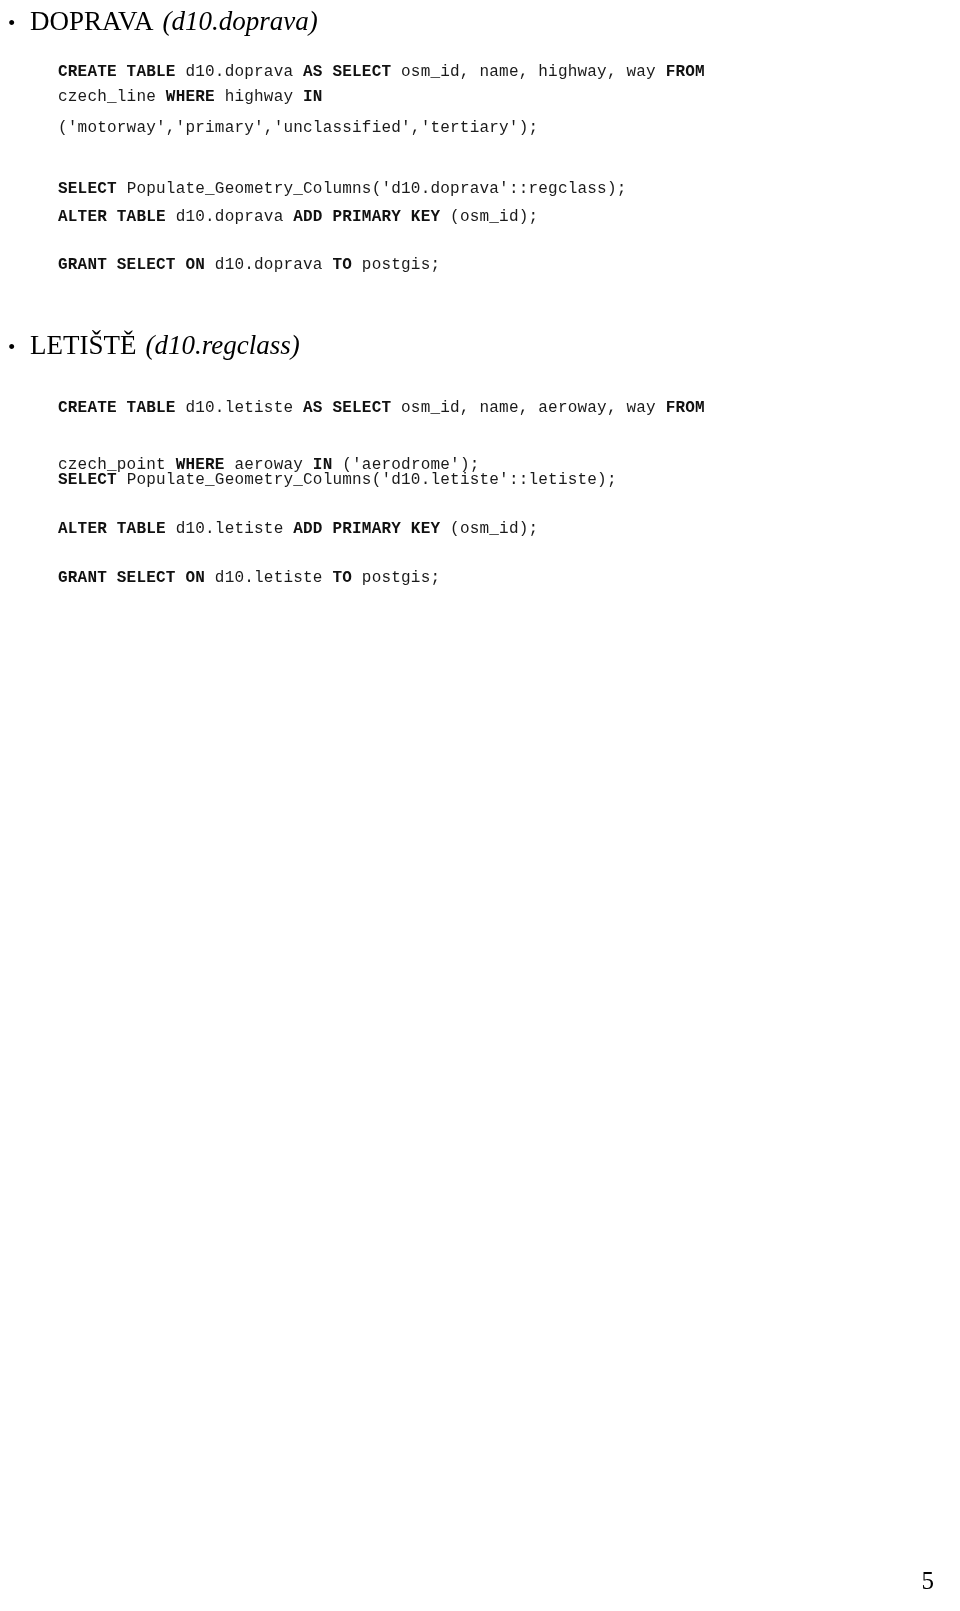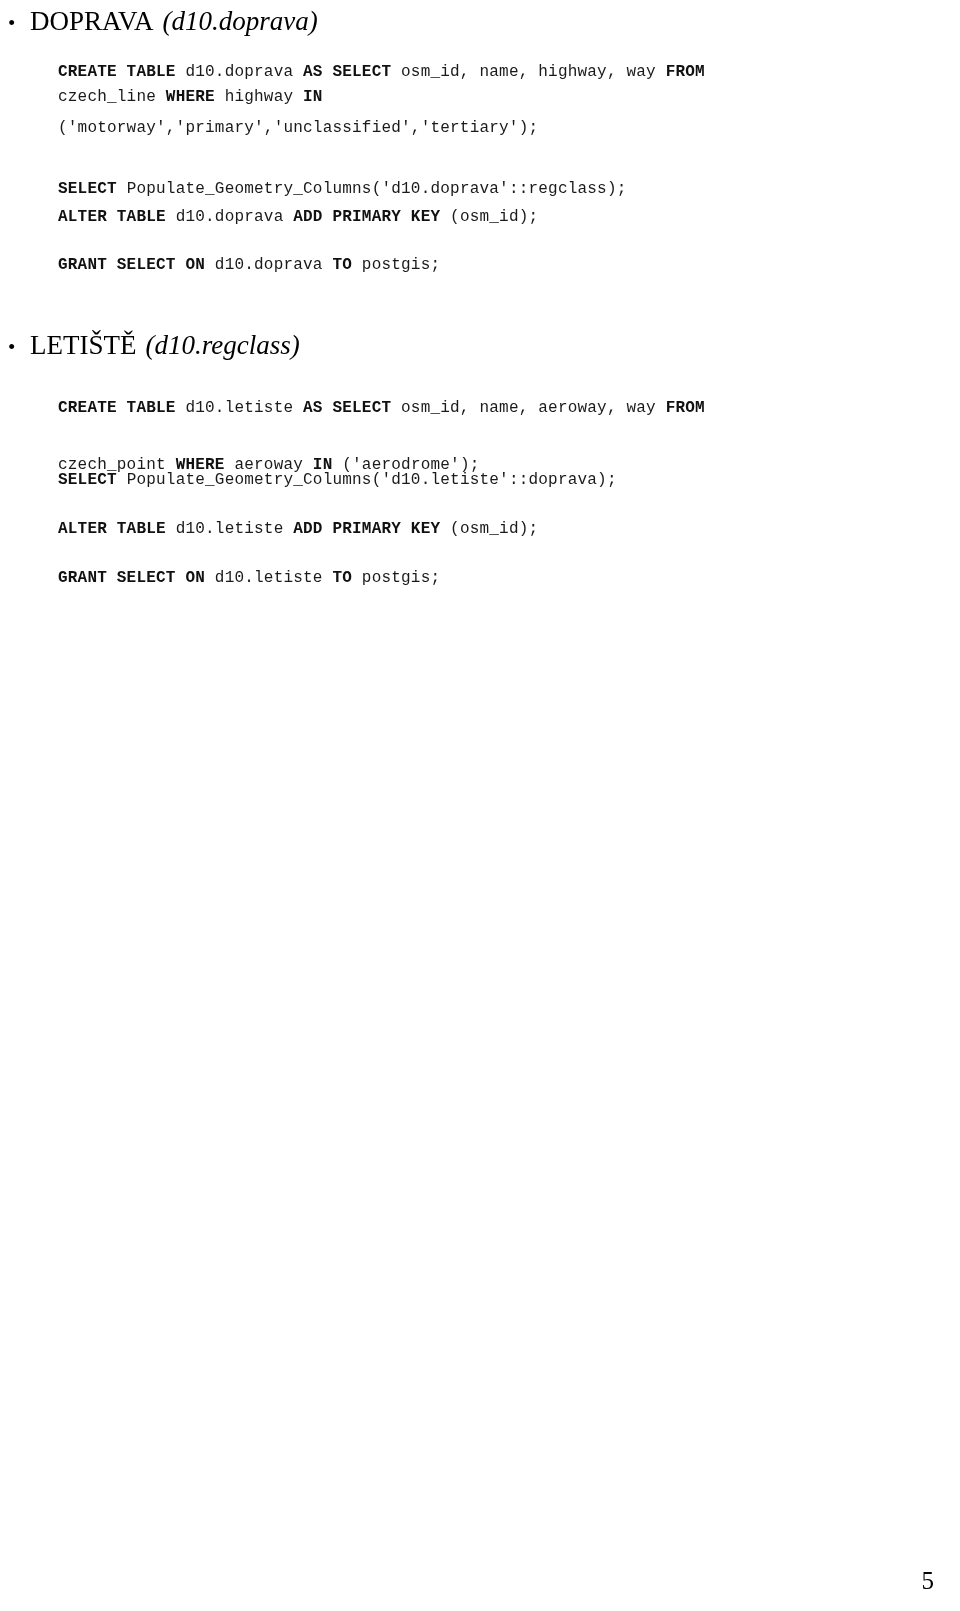--- a/index.html
+++ b/index.html
@@ -103,20 +103,20 @@
 
   <div id="code-root">
       <div class="code-line" style="top: 60px;"><b>CREATE TABLE </b><span class="plain">d10.doprava </span><b>AS SELECT </b><span class="plain">osm_id, name, highway, way </span><b>FROM</b></div>
       <div class="code-line" style="top: 85px;"><span class="plain">czech_line </span><b>WHERE </b><span class="plain">highway </span><b>IN</b></div>
       <div class="code-line" style="top: 116px;"><span class="plain">('motorway','primary','unclassified','tertiary');</span></div>
       <div class="code-line" style="top: 157px; margin-top: 20px;"><b>SELECT </b><span class="plain">Populate_Geometry_Columns('d10.doprava'::regclass);</span></div>
       <div class="code-line" style="top: 205px;"><b>ALTER TABLE </b><span class="plain">d10.doprava </span><b>ADD PRIMARY KEY </b><span class="plain">(osm_id);</span></div>
       <div class="code-line" style="top: 253px;"><b>GRANT SELECT ON </b><span class="plain">d10.doprava </span><b>TO </b><span class="plain">postgis;</span></div>
       <div class="code-line" style="top: 396px;"><b>CREATE TABLE </b><span class="plain">d10.letiste </span><b>AS SELECT </b><span class="plain">osm_id, name, aeroway, way </span><b>FROM</b></div>
       <div class="code-line" style="top: 421px; margin-top: 32px;"><span class="plain">czech_point </span><b>WHERE </b><span class="plain">aeroway </span><b>IN </b><span class="plain">('aerodrome');</span></div>
-      <div class="code-line" style="top: 468px;"><b>SELECT </b><span class="plain">Populate_Geometry_Columns('d10.letiste'::doprava);</span></div>
+      <div class="code-line" style="top: 468px;"><b>SELECT </b><span class="plain">Populate_Geometry_Columns('d10.letiste'::letiste);</span></div>
       <div class="code-line" style="top: 517px;"><b>ALTER TABLE </b><span class="plain">d10.letiste </span><b>ADD PRIMARY KEY </b><span class="plain">(osm_id);</span></div>
       <div class="code-line" style="top: 566px;"><b>GRANT SELECT ON </b><span class="plain">d10.letiste </span><b>TO </b><span class="plain">postgis;</span></div>
     </div>
 
   <div class="page-number">5</div>
 
 </div>
 
 </body></html>

